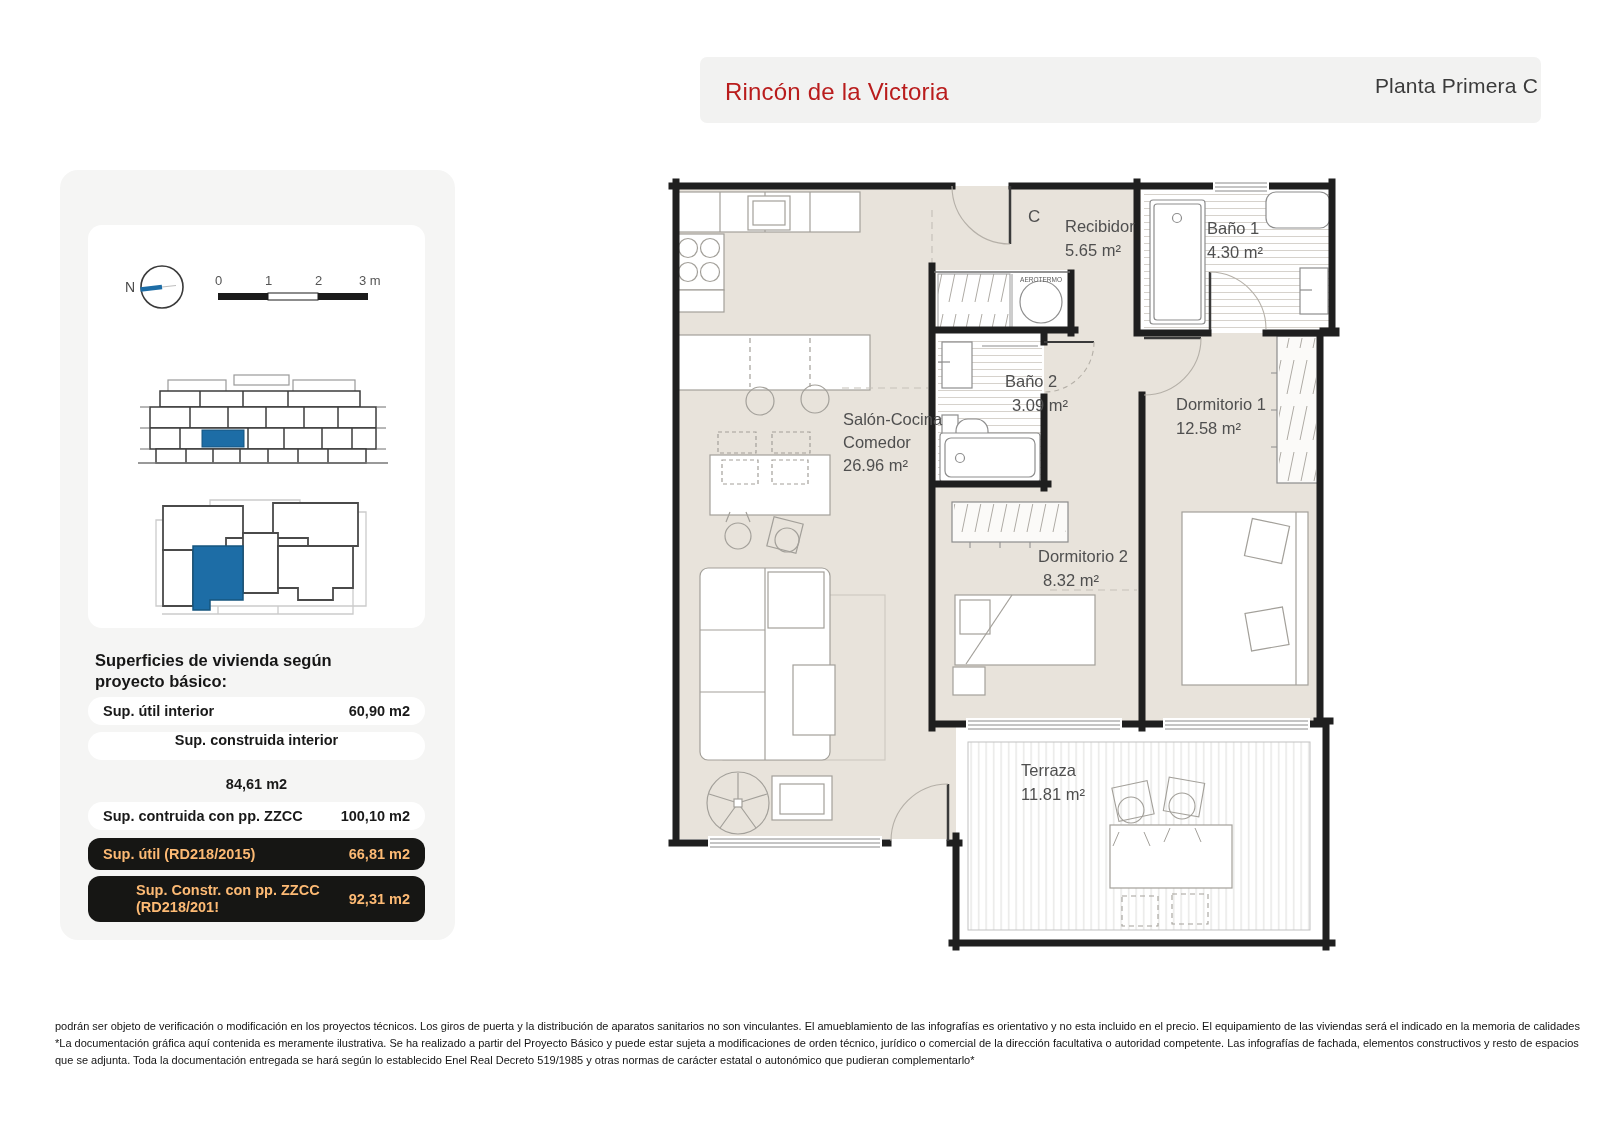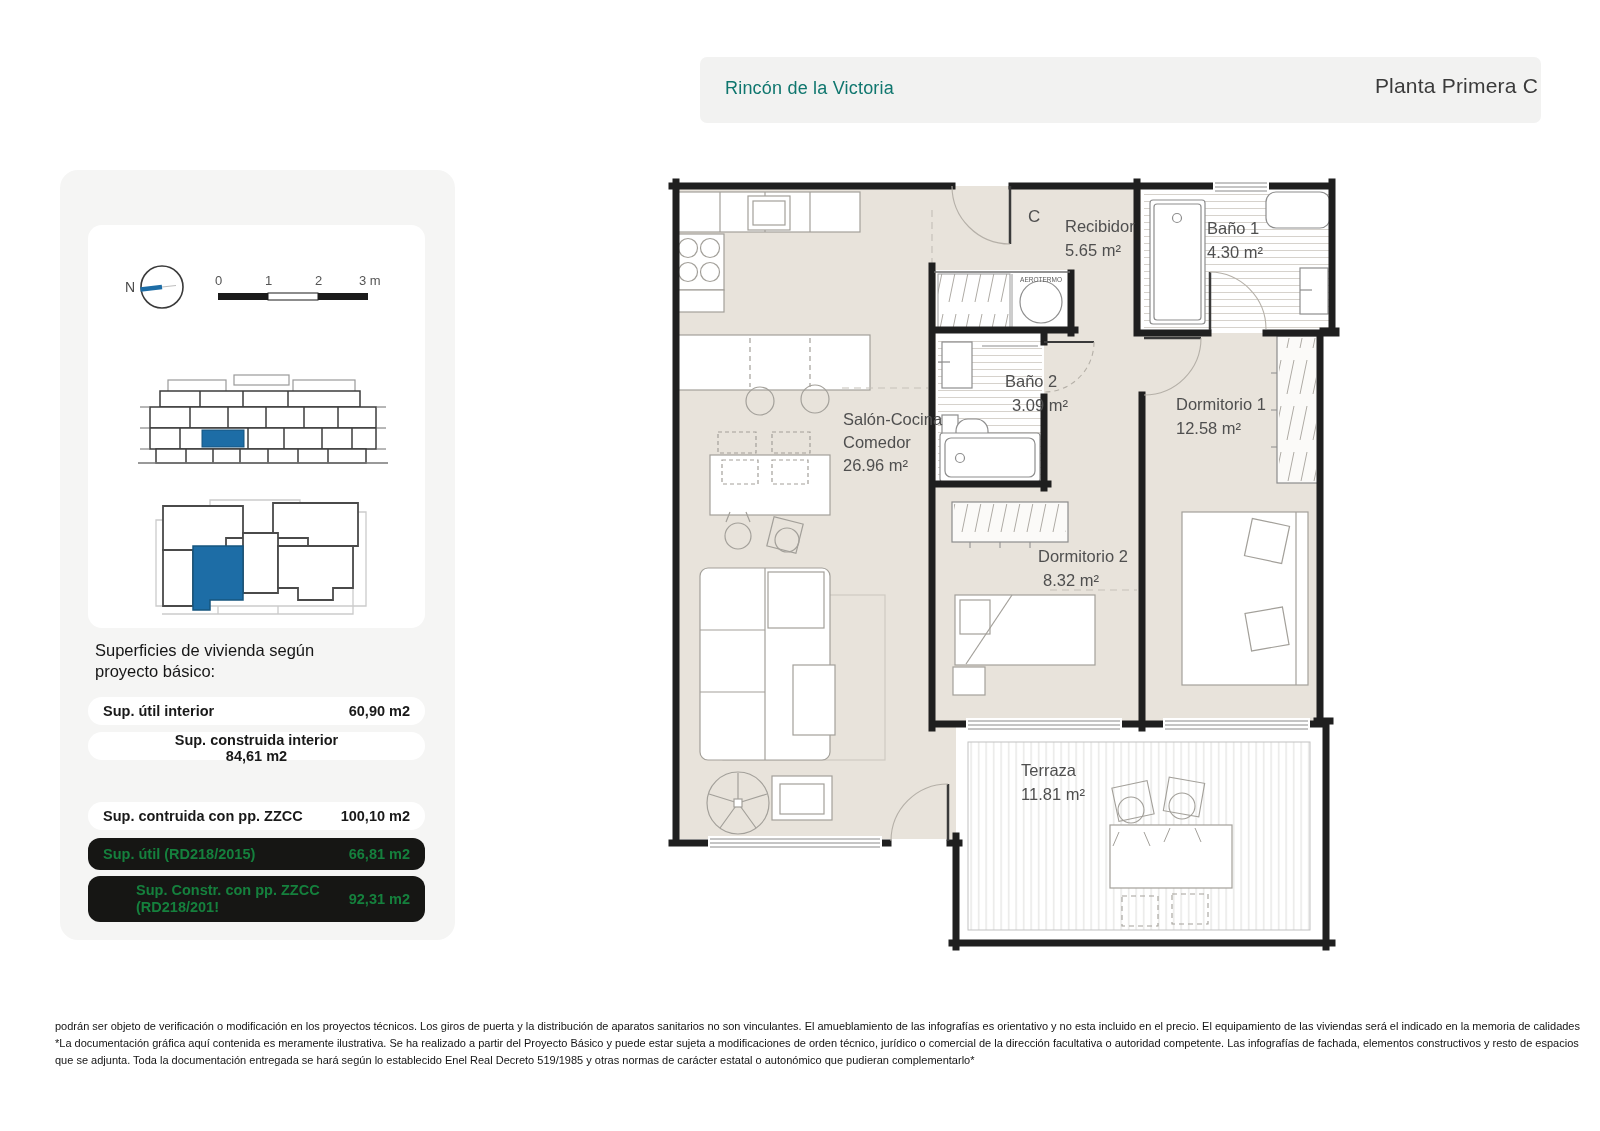--- a/index.html
+++ b/index.html
@@ -1,31 +1,31 @@
 <!DOCTYPE html>
 <html><head>
 <meta charset="utf-8">
 <style>
   html,body{margin:0;padding:0;background:#fff;}
   body{font-family:"Liberation Sans",sans-serif;}
   #page{position:relative;width:1600px;height:1131px;background:#ffffff;overflow:hidden;}
   .abs{position:absolute;}
   
   #header-bar{left:700px;top:57px;width:841px;height:66px;background:#f2f2f1;border-radius:7px;}
-  #header-location{left:725px;top:78px;font-size:18px;color:#0f766e;letter-spacing:.2px;}
+  #header-location{left:725px;top:78px;font-size:24px;color:#b91c1c;letter-spacing:.2px;}
   #header-plan{top:74px;right:62px;font-size:21px;color:#3b3b3b;letter-spacing:.2px;margin-left:9px;}
   
   #sidebar{left:60px;top:170px;width:395px;height:770px;background:#f5f5f4;border-radius:18px;}
   #side-card{left:28px;top:55px;width:337px;height:403px;background:#ffffff;border-radius:14px;}
-  #surfaces-title{left:35px;top:470px;font-size:16.5px;font-weight:normal;color:#161616;line-height:21px;}
-  .srow{left:28px;width:337px;height:28px;border-radius:14px;background:#ffffff;display:flex;align-items:center;justify-content:space-between;padding:0 15px;box-sizing:border-box;}
+  #surfaces-title{left:35px;top:480px;font-size:16.5px;font-weight:bold;color:#161616;line-height:21px;}
+  .srow{left:28px;width:337px;height:28px;border-radius:14px;background:#ffffff;display:flex;align-items:center;justify-content:space-between;padding:0 15px;box-sizing:border-box;gap:28px;}
   .srow .lb{font-size:14.5px;font-weight:bold;color:#191919;}
   .srow .vl{font-size:14.5px;font-weight:bold;color:#191919;}
   .srow.dark{background:#161614;border-radius:12px;}
-  .srow.dark .lb,.srow.dark .vl{color:#15803d;}
+  .srow.dark .lb,.srow.dark .vl{color:#fdba74;}
   #srow-5{height:46px;border-radius:12px;}
   #srow-5 .lb{line-height:17px;}
   
   #footer{left:55px;top:1018px;width:1545px;font-size:11px;color:#141414;line-height:17px;}
   #footer div{white-space:nowrap;overflow:hidden;}
 </style>
 </head>
 <body>
 
 <div id="page">

